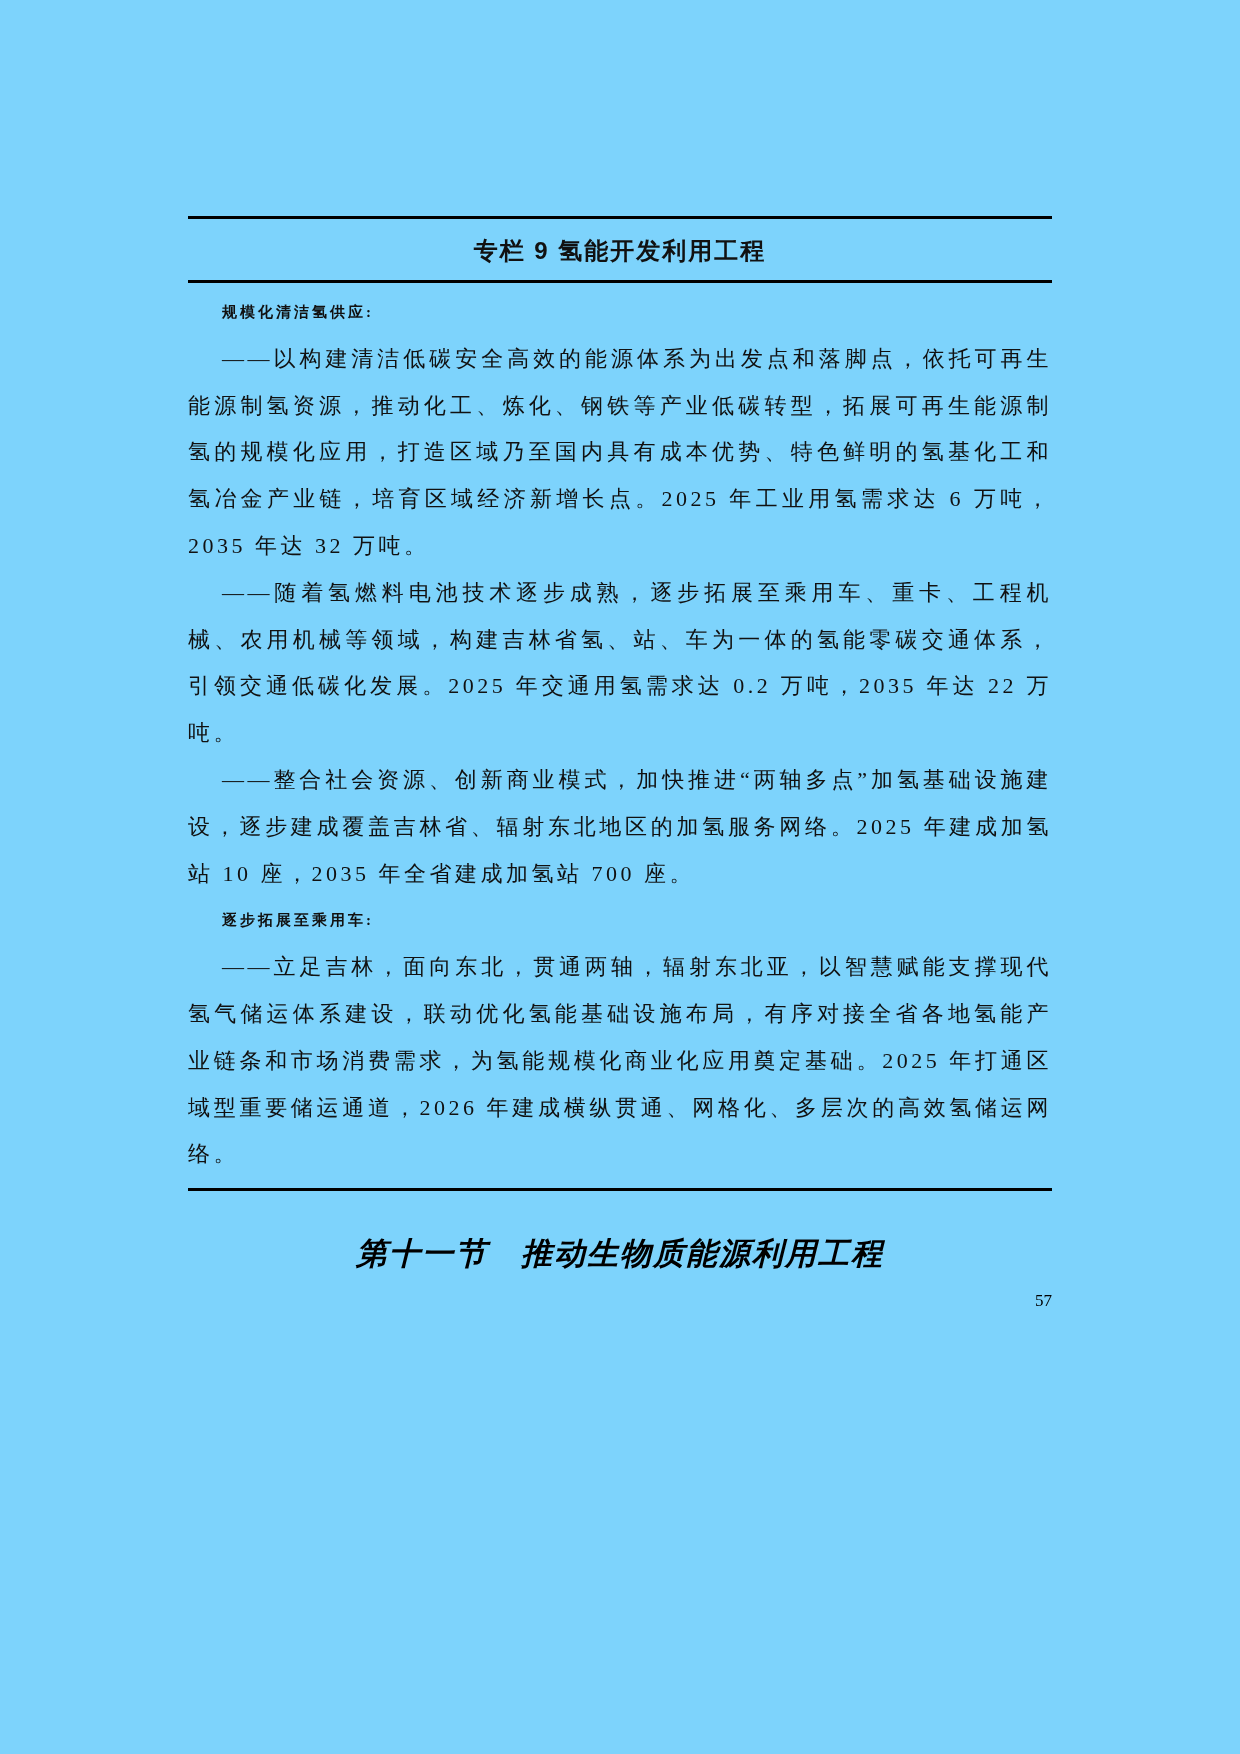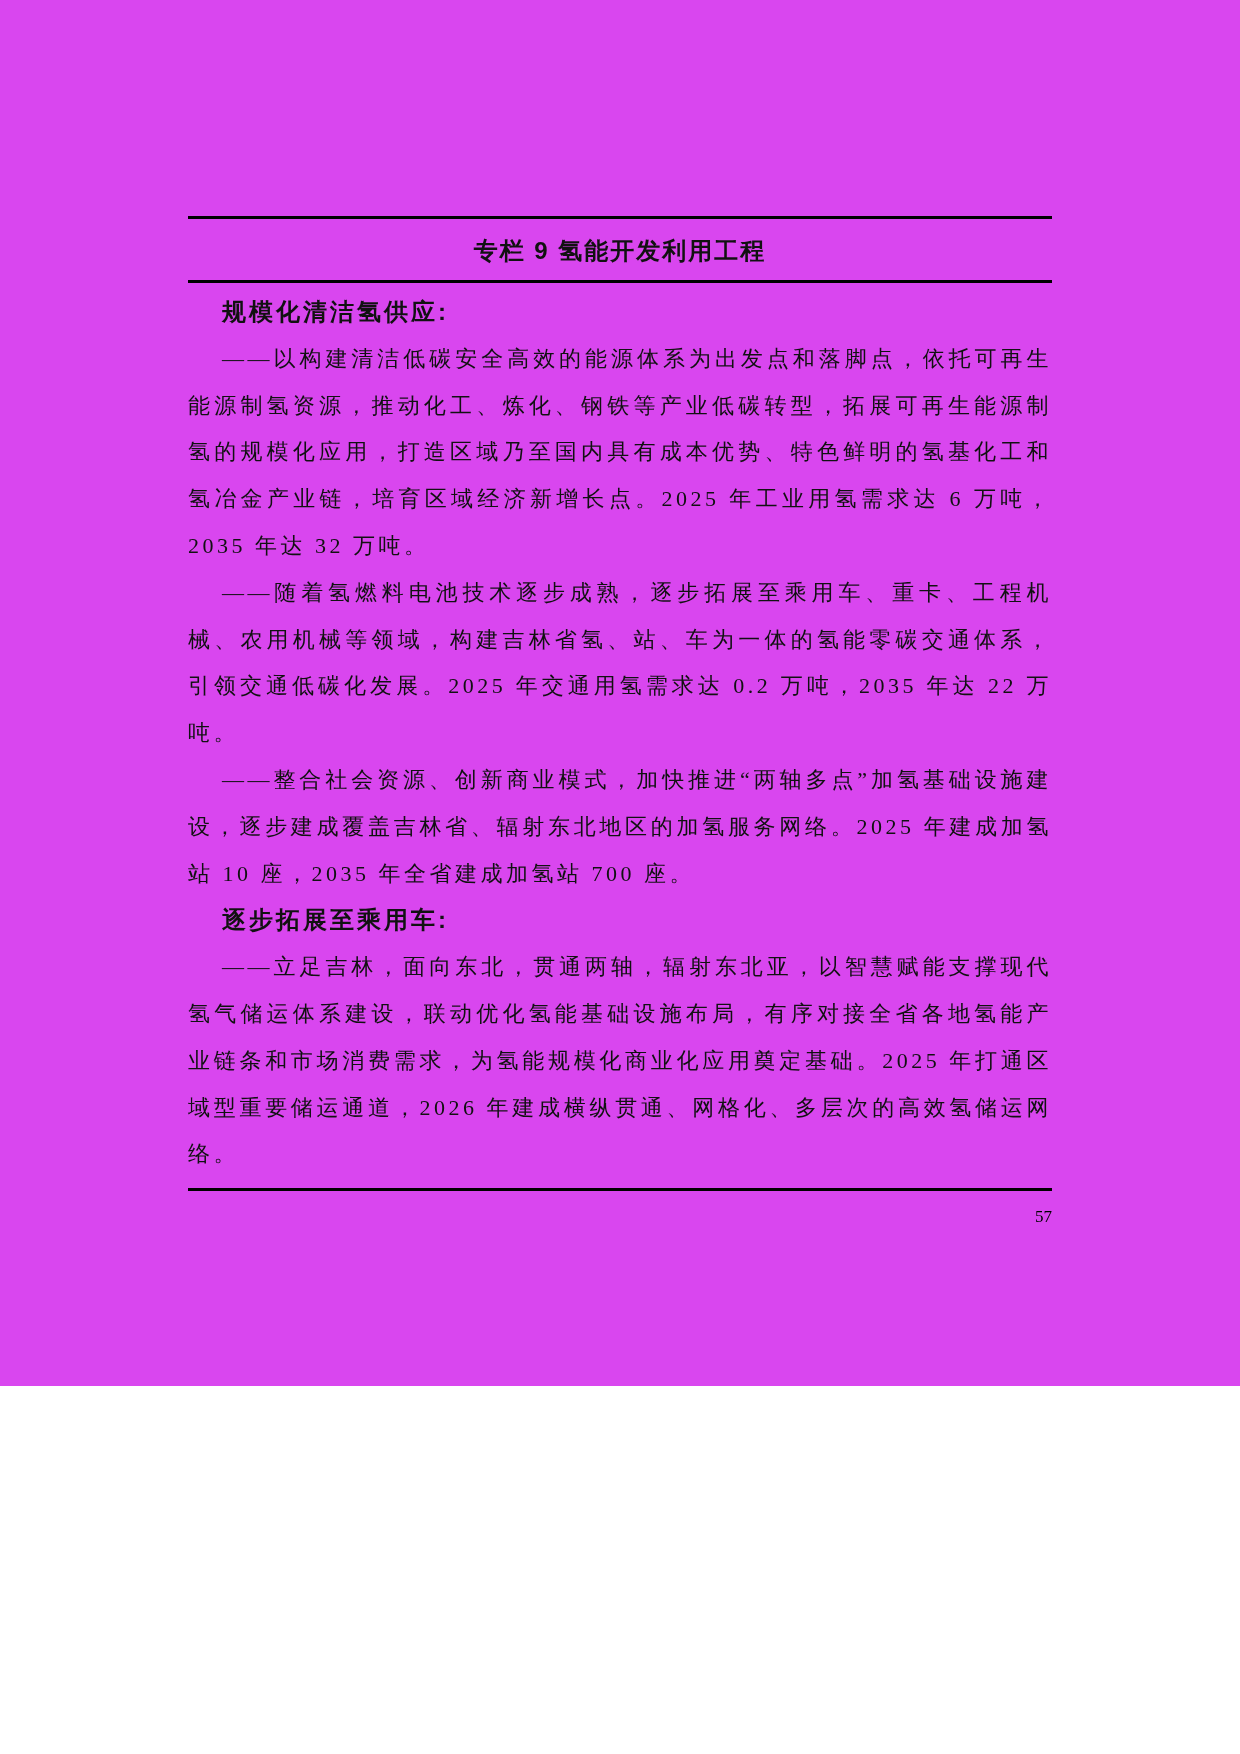--- a/index.html
+++ b/index.html
@@ -1,21 +1,21 @@
 <!DOCTYPE html>
 <html><head>
 <meta charset="utf-8">
 <style>
   * { margin: 0; padding: 0; box-sizing: border-box; }
   html, body { background: #ffffff; }
   .page {
     position: relative;
     width: 1240px;
-    height: 1386px;
-    background: #d946ef;
+    height: 1754px;
+    background: #7dd3fc;
     color: #111111;
     font-family: "Liberation Serif", "DejaVu Serif", serif;
     overflow: hidden;
   }
   .content {
     width: 864px;
     margin: 0 auto;
     padding-top: 216px;
   }
   .panel {
@@ -29,26 +29,26 @@
     font-family: "Liberation Sans", "DejaVu Sans", sans-serif;
     font-weight: bold;
     font-size: 24px;
     letter-spacing: 2px;
     border-bottom: 3px solid #000000;
   }
   .panel-body {
     padding: 6px 0 10px 0;
   }
   .panel-body h3 {
-    font-size: 24px;
+    font-size: 15px;
     font-weight: bold;
     line-height: 46.8px;
     text-indent: 34px;
     letter-spacing: 3px;
-    font-family: Liberation Sans, sans-serif;
+    font-family: Liberation Serif, serif;
   }
   .panel-body p {
     font-size: 22px;
     line-height: 46.8px;
     text-indent: 34px;
     letter-spacing: 3.5px;
     text-align: justify;
   }
   .chapter-heading {
     margin-top: 42px;
@@ -84,17 +84,18 @@
         <p>——以构建清洁低碳安全高效的能源体系为出发点和落脚点，依托可再生能源制氢资源，推动化工、炼化、钢铁等产业低碳转型，拓展可再生能源制氢的规模化应用，打造区域乃至国内具有成本优势、特色鲜明的氢基化工和氢冶金产业链，培育区域经济新增长点。2025 年工业用氢需求达 6 万吨，2035 年达 32 万吨。</p>
         <p>——随着氢燃料电池技术逐步成熟，逐步拓展至乘用车、重卡、工程机械、农用机械等领域，构建吉林省氢、站、车为一体的氢能零碳交通体系，引领交通低碳化发展。2025 年交通用氢需求达 0.2 万吨，2035 年达 22 万吨。</p>
         <p>——整合社会资源、创新商业模式，加快推进“两轴多点”加氢基础设施建设，逐步建成覆盖吉林省、辐射东北地区的加氢服务网络。2025 年建成加氢站 10 座，2035 年全省建成加氢站 700 座。</p>
 
         <h3>逐步拓展至乘用车:</h3>
         <p>——立足吉林，面向东北，贯通两轴，辐射东北亚，以智慧赋能支撑现代氢气储运体系建设，联动优化氢能基础设施布局，有序对接全省各地氢能产业链条和市场消费需求，为氢能规模化商业化应用奠定基础。2025 年打通区域型重要储运通道，2026 年建成横纵贯通、网格化、多层次的高效氢储运网络。</p>
 
       </div>
     </div>
 
+    <h2 class="chapter-heading">第十一节　推动生物质能源利用工程</h2>
 
     <div class="page-number">57</div>
 
   </div>
 </div>
 
 </body></html>

